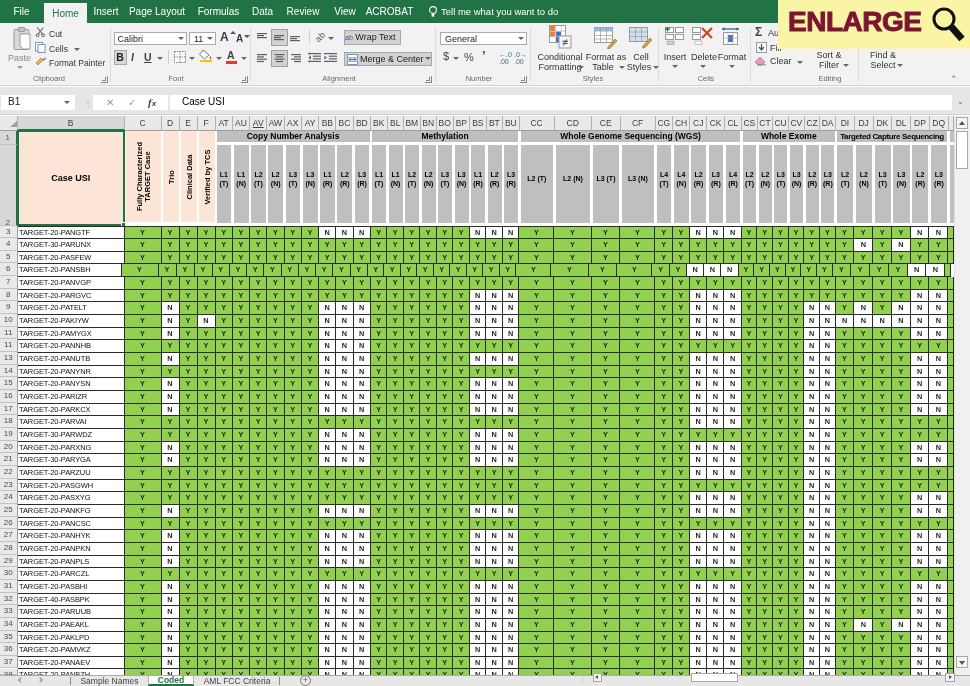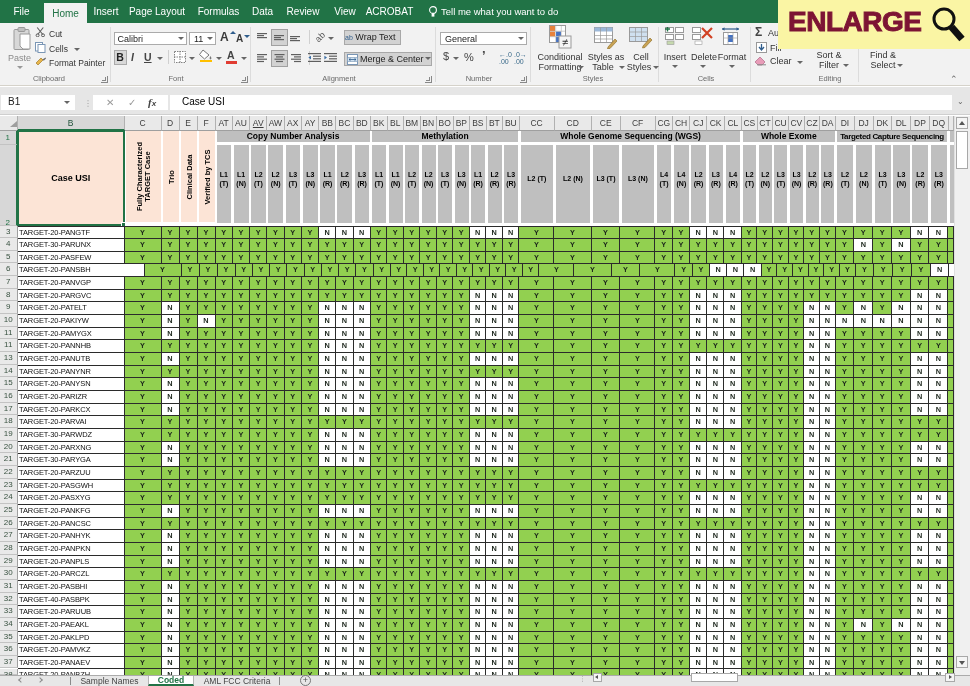--- a/index.html
+++ b/index.html
@@ -198,21 +198,21 @@
   </svg>
 <div class="rtxt" style="left:534px;top:52px;width:52px;text-align:center;">Conditional</div>
 <div class="rtxt" style="left:534px;top:62px;width:52px;text-align:center;">Formatting</div>
 <div class="dd" style="left:578px;top:66px;"></div>
 <svg class="a" style="left:594px;top:26px" width="24" height="23" viewBox="0 0 24 23">
 <rect x="0.5" y="1.5" width="18" height="15" fill="#fff" stroke="#9a9a9a"></rect>
 <rect x="0.5" y="1.5" width="18" height="4" fill="#9cb8d8"></rect>
 <path d="M0.5 9.5 h18 M0.5 13 h18 M6.5 1.5 v15 M12.5 1.5 v15" stroke="#9a9a9a" stroke-width="0.7"></path>
 <path d="M14 21 L21 13 L23 15 L16 22.5 L13.5 23Z" fill="#c8a254" stroke="#8a6a20" stroke-width="0.6"></path>
   </svg>
-<div class="rtxt" style="left:584px;top:52px;width:44px;text-align:center;">Styles as</div>
+<div class="rtxt" style="left:584px;top:52px;width:44px;text-align:center;">Format as</div>
 <div class="rtxt" style="left:584px;top:62px;width:38px;text-align:center;">Table</div>
 <div class="dd" style="left:619px;top:66px;"></div>
 <svg class="a" style="left:629px;top:26px" width="24" height="23" viewBox="0 0 24 23">
 <rect x="0.5" y="1.5" width="18" height="14" fill="#cfe0f0" stroke="#9a9a9a"></rect>
 <path d="M0.5 6 h18 M0.5 10.5 h18 M6.5 1.5 v14 M12.5 1.5 v14" stroke="#9a9a9a" stroke-width="0.7"></path>
 <path d="M14 20 L21 12 L23 14 L16 21.5 L13.5 22Z" fill="#c8a254" stroke="#8a6a20" stroke-width="0.6"></path>
   </svg>
 <div class="rtxt" style="left:626px;top:52px;width:30px;text-align:center;">Cell</div>
 <div class="rtxt" style="left:623px;top:62px;width:32px;text-align:center;">Styles</div>
 <div class="dd" style="left:653px;top:66px;"></div>
@@ -554,21 +554,21 @@
       <div class="y" style="width:15.67px;">Y</div>
       <div class="y" style="width:18.77px;">Y</div>
       <div class="y" style="width:18.77px;">Y</div>
       <div class="y" style="width:18.77px;">Y</div>
       <div class="y" style="width:18.77px;">Y</div>
       <div class="y" style="width:18.77px;">Y</div>
       <div class="y" style="width:18.77px;">Y</div>
       <div class="y" style="width:5.4px;"></div>
     </div>
 <div class="row">
-      <div class="nm" style="width:127px;">TARGET-20-PANSBH</div>
+      <div class="nm" style="width:104px;">TARGET-20-PANSBH</div>
       <div class="y" style="width:37.00px;">Y</div>
       <div class="y" style="width:18.00px;">Y</div>
       <div class="y" style="width:18.00px;">Y</div>
       <div class="y" style="width:18.00px;">Y</div>
       <div class="y" style="width:17.28px;">Y</div>
       <div class="y" style="width:17.28px;">Y</div>
       <div class="y" style="width:17.28px;">Y</div>
       <div class="y" style="width:17.28px;">Y</div>
       <div class="y" style="width:17.28px;">Y</div>
       <div class="y" style="width:17.28px;">Y</div>

